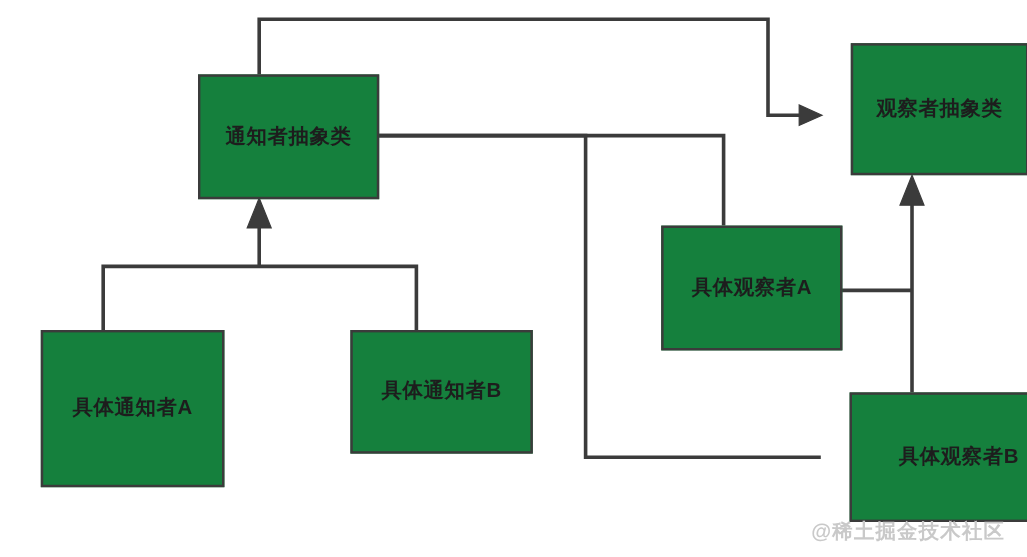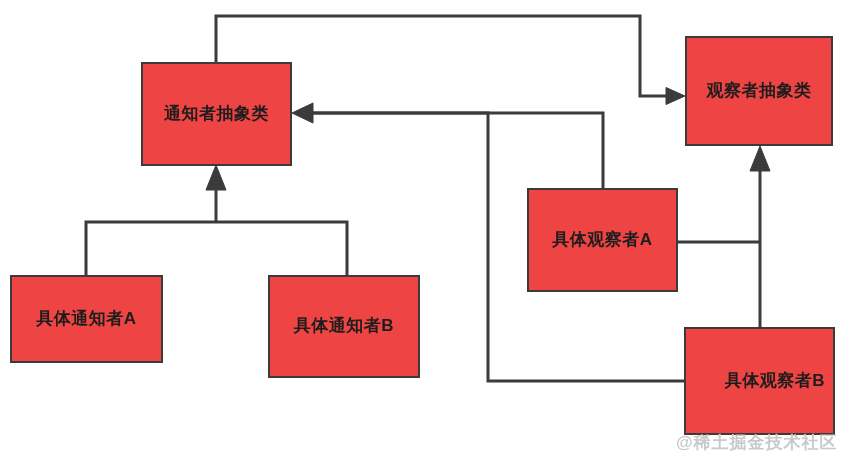--- a/index.html
+++ b/index.html
@@ -19,31 +19,32 @@
     position: absolute;
     left: 0;
     top: 0;
     width: 856px;
     height: 464px;
   }
   .node-box {
     position: absolute;
     box-sizing: border-box;
     border: 2.5px solid #3b3b3b;
-    background: #ef4444;
+    background: #15803d;
     display: flex;
     align-items: center;
     justify-content: center;
     color: #1d1d1d;
     font-size: 17px;
     font-weight: 700;
     letter-spacing: 0.5px;
     line-height: 1.2;
     text-align: center;
     user-select: none;
+    margin-left: 24px;
   }
   .watermark {
     position: absolute;
     left: 676px;
     top: 431px;
     width: 180px;
     font-size: 17px;
     font-weight: 700;
     color: #c9c9c9;
     letter-spacing: 1px;
@@ -88,21 +89,21 @@
   </svg>
 
   <div class="node-box" style="left:141px; top:62px; width:151px; height:104px;">
     <span>通知者抽象类</span>
   </div>
 
   <div class="node-box" style="left:685px; top:36px; width:148px; height:110px;">
     <span>观察者抽象类</span>
   </div>
 
-  <div class="node-box" style="left:10px; top:275px; width:153px; height:88px;justify-content:center;">
+  <div class="node-box" style="left:10px; top:275px; width:153px; height:131px;justify-content:center;">
     <span>具体通知者A</span>
   </div>
 
   <div class="node-box" style="left:268px; top:275px; width:152px; height:103px;justify-content:center;">
     <span>具体通知者B</span>
   </div>
 
   <div class="node-box" style="left:527px; top:188px; width:151px; height:104px;">
     <span>具体观察者A</span>
   </div>

